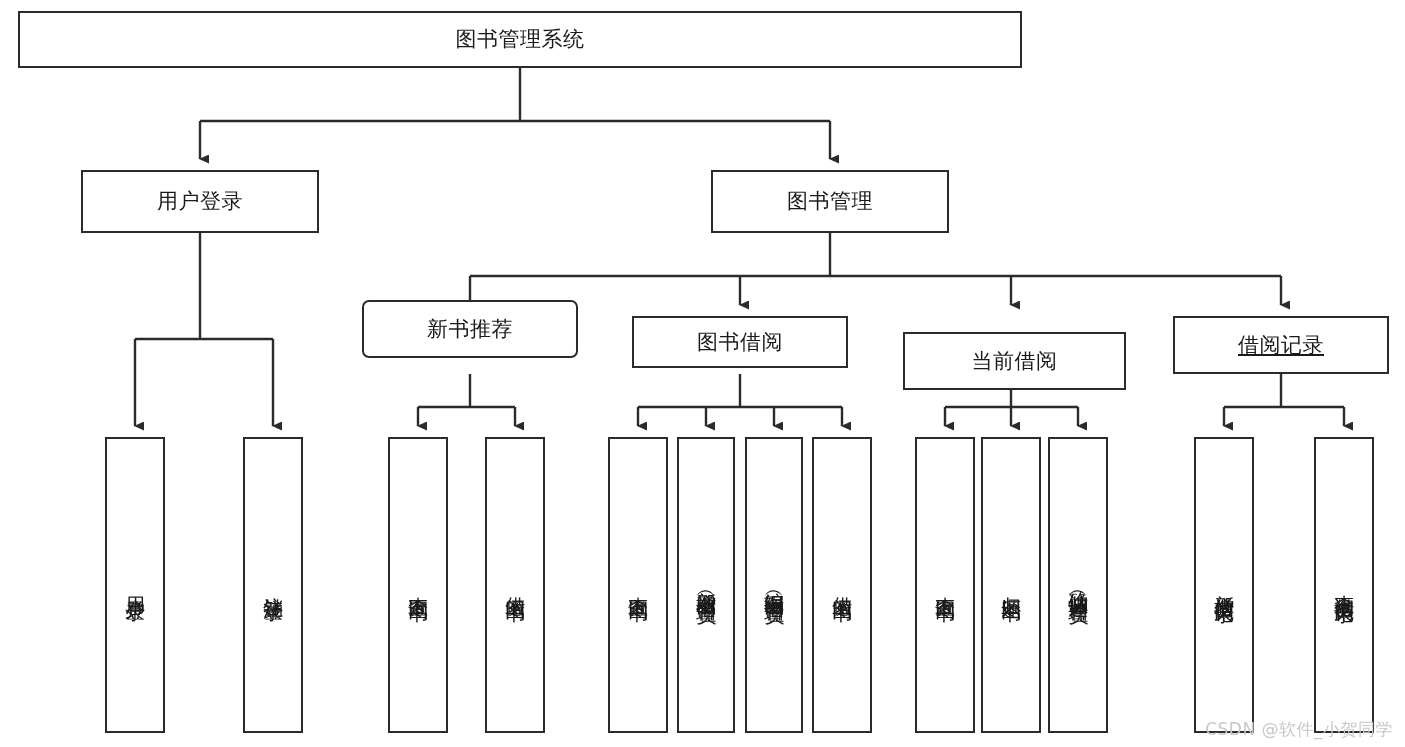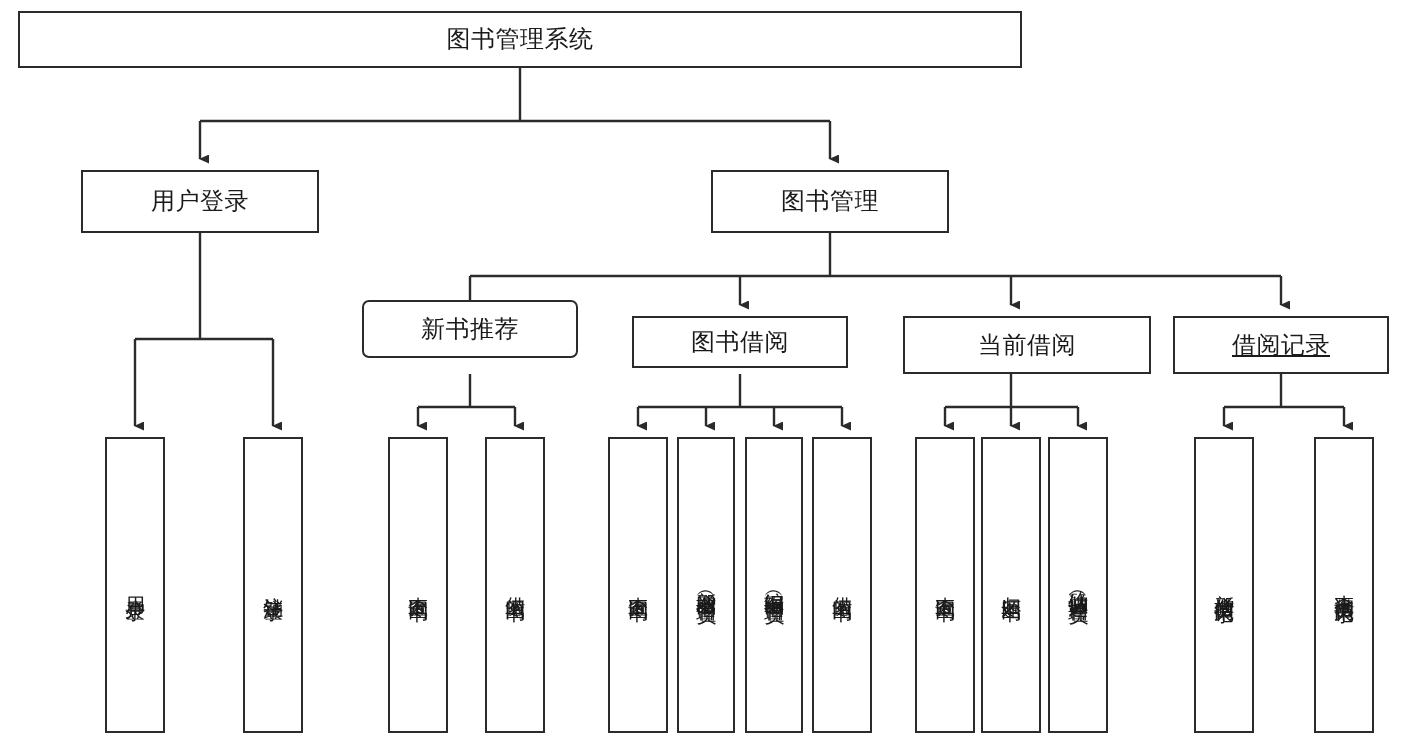--- a/index.html
+++ b/index.html
@@ -38,21 +38,21 @@
     color: #1a1a1a;
   }
   .node-label {
     display: block;
     text-align: center;
     white-space: nowrap;
     line-height: 1.18;
   }
   .node.horizontal .node-label {
     writing-mode: horizontal-tb;
-    font-size: 24px;
+    font-size: 21px;
     letter-spacing: 0.5px;
   }
   .node.vertical .node-label {
     writing-mode: vertical-rl;
     text-orientation: upright;
     font-size: 20px;
     letter-spacing: 2px;
   }
   .watermark {
     position: absolute;
@@ -121,21 +121,21 @@
       </div>
       <div class="node horizontal" id="node-book-manage" style="left: 711px; top: 170px; width: 238px; height: 63px;">
         <span class="node-label">图书管理</span>
       </div>
       <div class="node horizontal" id="node-new-book-rec" style="left: 362px; top: 300px; width: 216px; height: 58px; border-radius: 7px;">
         <span class="node-label">新书推荐</span>
       </div>
       <div class="node horizontal" id="node-book-borrow" style="left: 632px; top: 316px; width: 216px; height: 52px;">
         <span class="node-label">图书借阅</span>
       </div>
-      <div class="node horizontal" id="node-current-borrow" style="left: 903px; top: 316px; width: 248px; height: 58px;">
+      <div class="node horizontal" id="node-current-borrow" style="left: 903px; top: 332px; width: 223px; height: 58px;">
         <span class="node-label">当前借阅</span>
       </div>
       <div class="node horizontal" id="node-borrow-record" style="left: 1173px; top: 316px; width: 216px; height: 58px; text-decoration: underline;">
         <span class="node-label">借阅记录</span>
       </div>
       <div class="node vertical" id="node-leaf-user-login" style="left: 105px; top: 437px; width: 60px; height: 296px;">
         <span class="node-label">用户登录</span>
       </div>
       <div class="node vertical" id="node-leaf-logout" style="left: 243px; top: 437px; width: 60px; height: 296px;">
         <span class="node-label">注销登录</span>
@@ -168,14 +168,15 @@
         <span class="node-label">确认归还（管理员）</span>
       </div>
       <div class="node vertical" id="node-leaf-add-record" style="left: 1194px; top: 437px; width: 60px; height: 296px;">
         <span class="node-label">新增借阅记录</span>
       </div>
       <div class="node vertical" id="node-leaf-query-record" style="left: 1314px; top: 437px; width: 60px; height: 296px;">
         <span class="node-label">查询借阅记录</span>
       </div>
     </div>
 
+  <div class="watermark">CSDN @软件_小贺同学</div>
 
 </div>
 
 </body></html>

